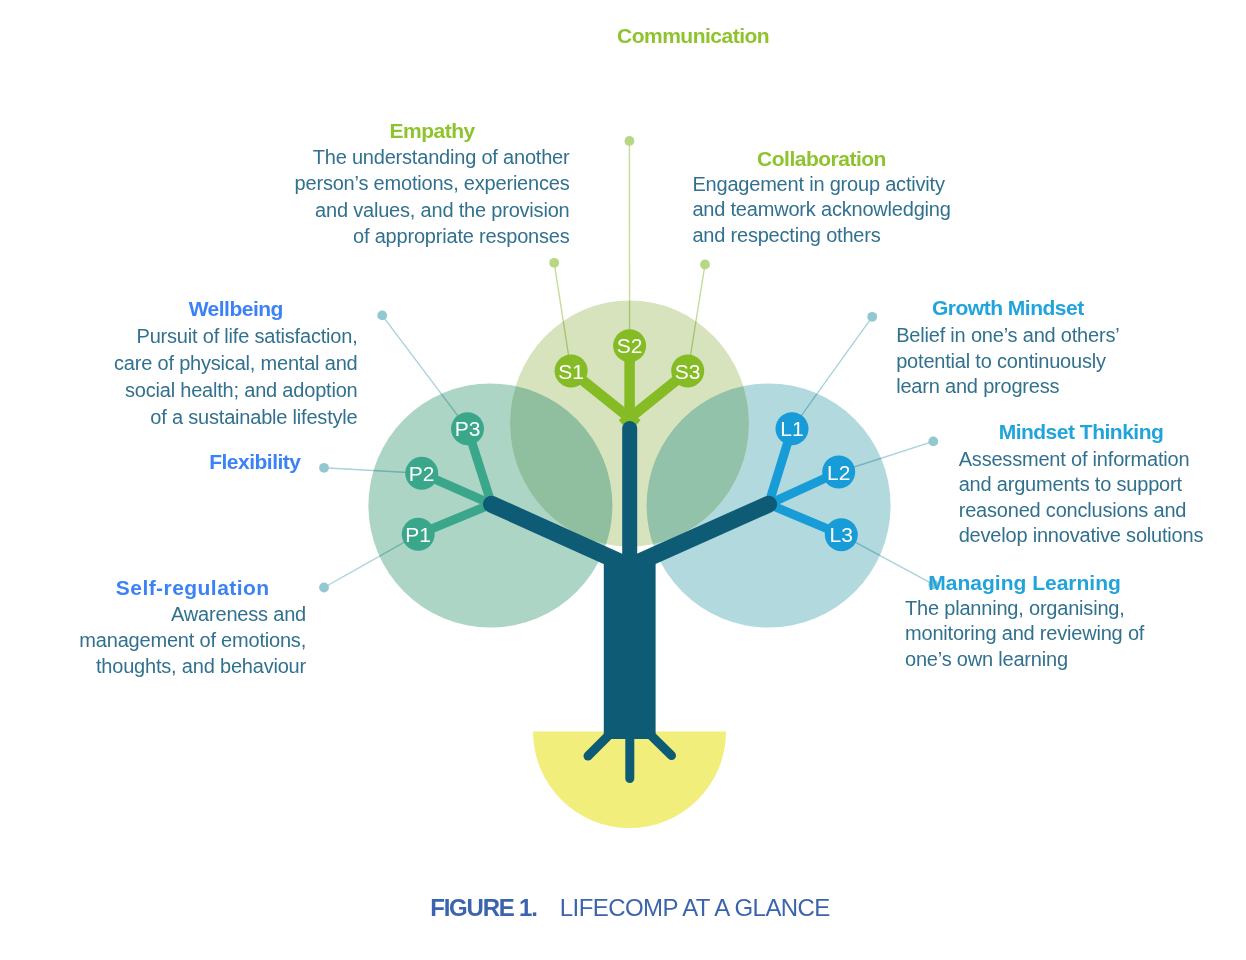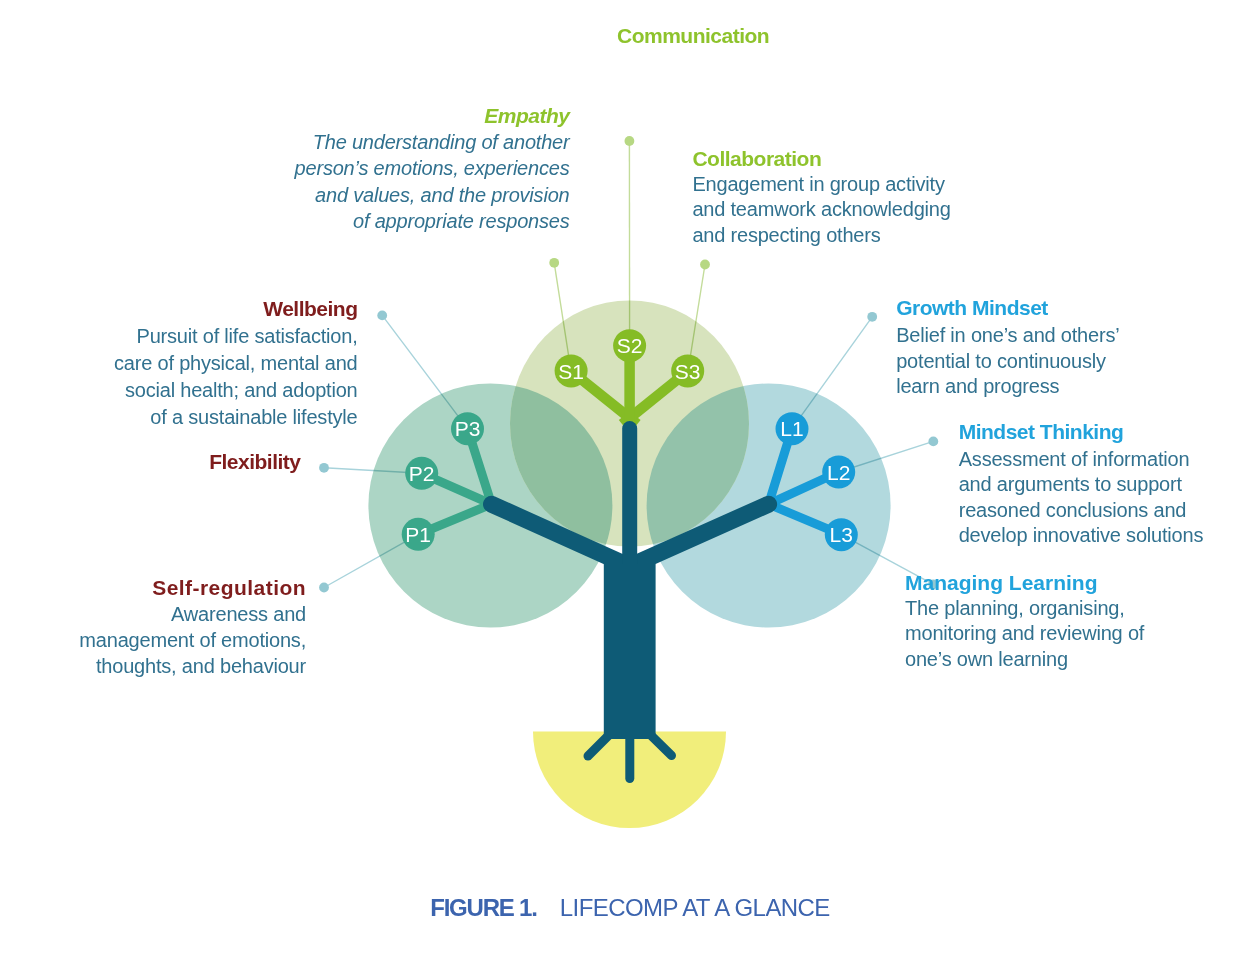--- a/index.html
+++ b/index.html
@@ -2,24 +2,24 @@
 <html><head>
 <meta charset="utf-8">
 <style>
   html,body{margin:0;padding:0;background:#ffffff;}
   #page{position:relative;width:1246px;height:960px;overflow:hidden;
         font-family:"Liberation Sans",sans-serif;}
   svg{position:absolute;left:0;top:0;}
   .blk{position:absolute;font-size:20px;line-height:26px;color:#31718F;
        letter-spacing:-0.2px;white-space:nowrap;}
   .blk h3{margin:0;font-size:21px;line-height:26px;font-weight:bold;
-          letter-spacing:-0.5px;}
+          letter-spacing:-0.5px;text-align:center;}
   .tr{text-align:right;}
   .hg h3{color:#8EC32C;}
-  .ht h3{color:#7f1d1d;}
+  .ht h3{color:#3b82f6;}
   .hb h3{color:#21A3DC;}
   #caption{position:absolute;top:894px;left:7px;width:1246px;text-align:center;
            font-size:24px;color:#3C64AE;letter-spacing:-0.57px;}
   #caption b{letter-spacing:-1.2px;}
   #capgap{display:inline-block;width:23px;}
 </style>
 </head>
 <body>
 <div id="page">
 <svg width="1246" height="960" viewBox="0 0 1246 960">
@@ -115,21 +115,21 @@
     <text x="792.0" y="436.3">L1</text>
     <text x="838.7" y="479.6">L2</text>
     <text x="841.3" y="542.3">L3</text>
   </g>
 </svg>
 
 <div class="blk hg" style="left:617px;top:22.7px;">
   <h3>Communication</h3>
 </div>
 
-<div class="blk hg tr" style="right:676.5px;top:103px;font-style:italic;">
+<div class="blk hg tr" style="right:676.5px;top:118px;">
   <h3>Empathy</h3>
   <div style="line-height:26.3px;margin-top:0.1px;">The understanding of another<br>person’s emotions, experiences<br>and values, and the provision<br>of appropriate responses</div>
 </div>
 
 <div class="blk hg" style="left:692.4px;top:145.5px;">
   <h3>Collaboration</h3>
   <div style="line-height:25.3px;margin-top:0.6px;">Engagement in group activity<br>and teamwork acknowledging<br>and respecting others</div>
 </div>
 
 <div class="blk ht tr" style="right:888.5px;top:295.7px;">

